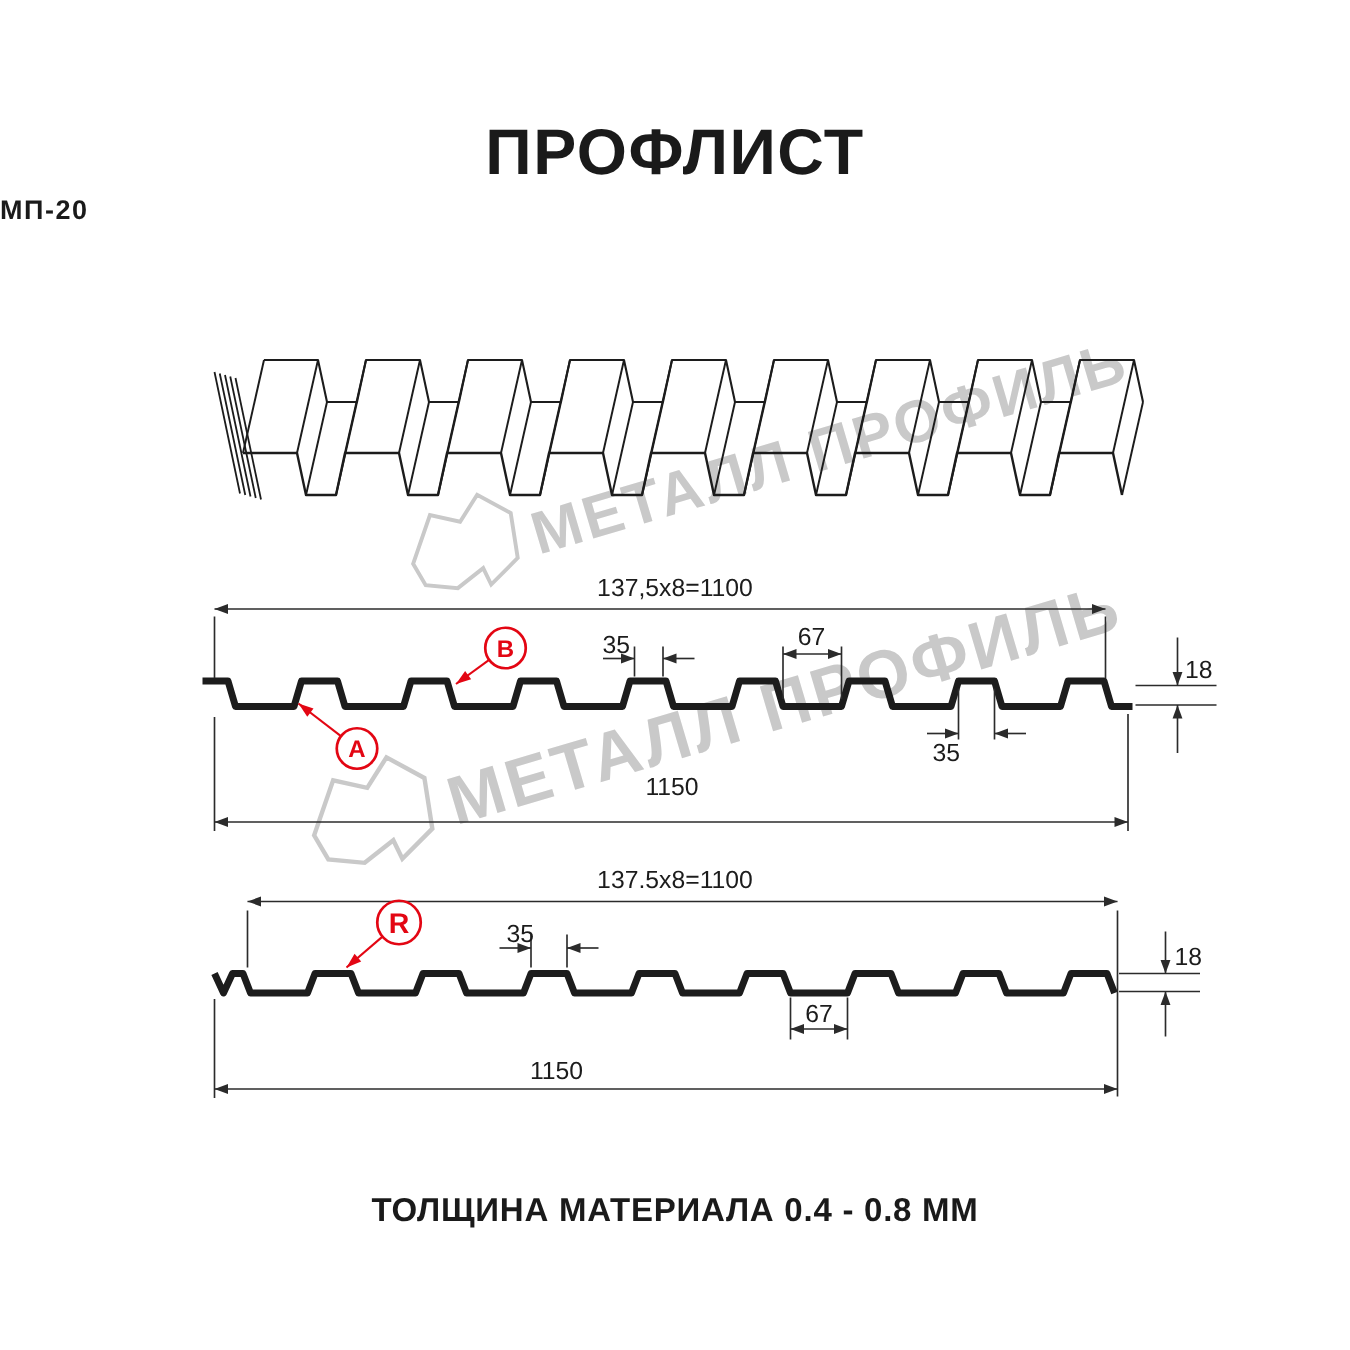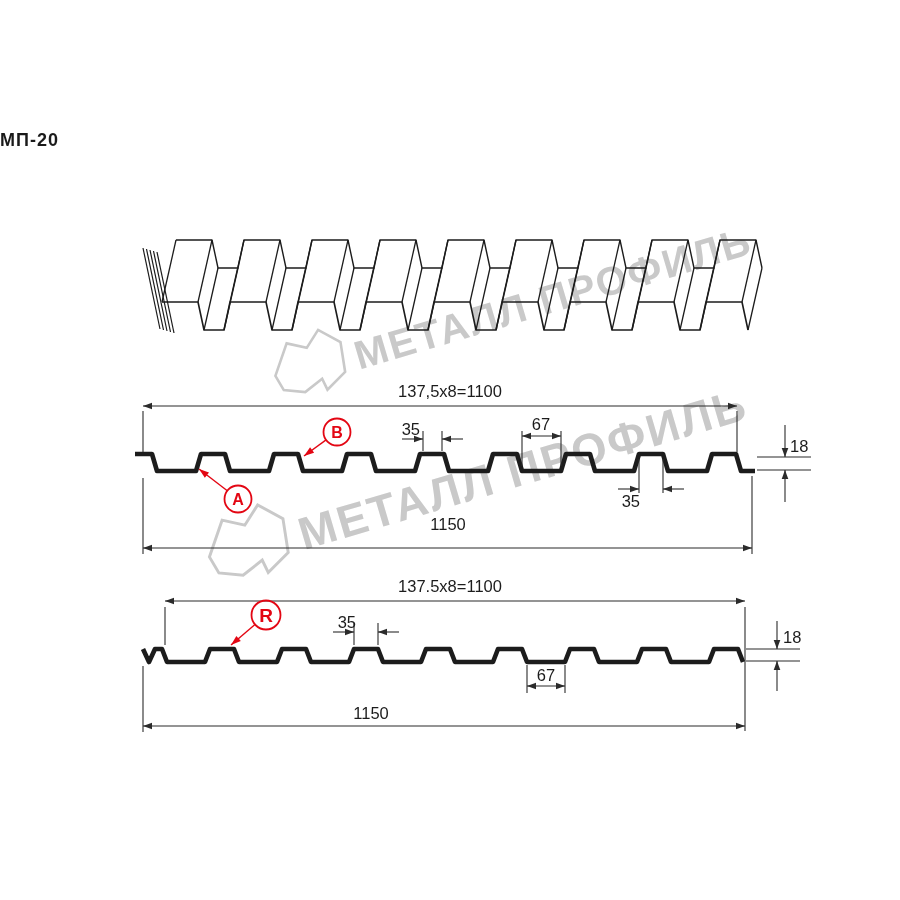--- a/index.html
+++ b/index.html
@@ -11,20 +11,21 @@
          font-size:18px;font-weight:bold;letter-spacing:1px;}
   .footer{position:absolute;left:0;right:0;top:794px;text-align:center;
          font-size:22px;font-weight:bold;letter-spacing:0.5px;}
   svg{position:absolute;left:0;top:0;}
   svg text{font-family:"Liberation Sans",sans-serif;}
 </style>
 </head>
 <body>
 
 <div class="stage">
+  <div class="title">ПРОФЛИСТ</div>
   <div class="subtitle">МП-20</div>
   <svg id="diagram" width="900" height="900" viewBox="0 0 900 900">
       <g transform="translate(260,345) rotate(-16.5) scale(1)">
         <path d="M6,34 L26,6 L44,16 L60,2 L78,20 L74,50 L52,62 L50,50 L30,58 L10,50 Z" fill="none" stroke="#c9c9c9" stroke-width="2.6"></path>
         <text x="88" y="52" text-anchor="start" font-size="40" font-weight="bold" fill="#c9c9c9" letter-spacing="2">МЕТАЛЛ ПРОФИЛЬ</text>
       </g>
       <g transform="translate(192,522) rotate(-16.5) scale(1.13)">
         <path d="M6,34 L26,6 L44,16 L60,2 L78,20 L74,50 L52,62 L50,50 L30,58 L10,50 Z" fill="none" stroke="#c9c9c9" stroke-width="2.6"></path>
         <text x="88" y="52" text-anchor="start" font-size="40" font-weight="bold" fill="#c9c9c9" letter-spacing="2">МЕТАЛЛ ПРОФИЛЬ</text>
       </g>
@@ -160,13 +161,14 @@
         <line x1="143" y1="666" x2="143" y2="732" stroke="#2b2b2b" stroke-width="1.1"></line>
         <text x="371" y="719" text-anchor="middle" font-size="16.5" font-weight="normal" fill="#1c1c1c">1150</text>
         <g>
           <circle cx="266" cy="615" r="14.5" fill="none" stroke="#e30613" stroke-width="1.8"></circle>
           <text x="266" y="621.84" text-anchor="middle" font-size="19" font-weight="bold" fill="#e30613">R</text>
           <line x1="254.9907792657032" y1="624.4364749151115" x2="231" y2="645" stroke="#e30613" stroke-width="1.4"></line>
           <polygon points="0,0 10,-3.4 10,3.4" fill="#e30613" transform="translate(231,645) rotate(-40.60129464500455)"></polygon>
         </g>
       </g>
     </svg>
+  <div class="footer">ТОЛЩИНА МАТЕРИАЛА 0.4 - 0.8 ММ</div>
 </div>
 
 </body></html>

